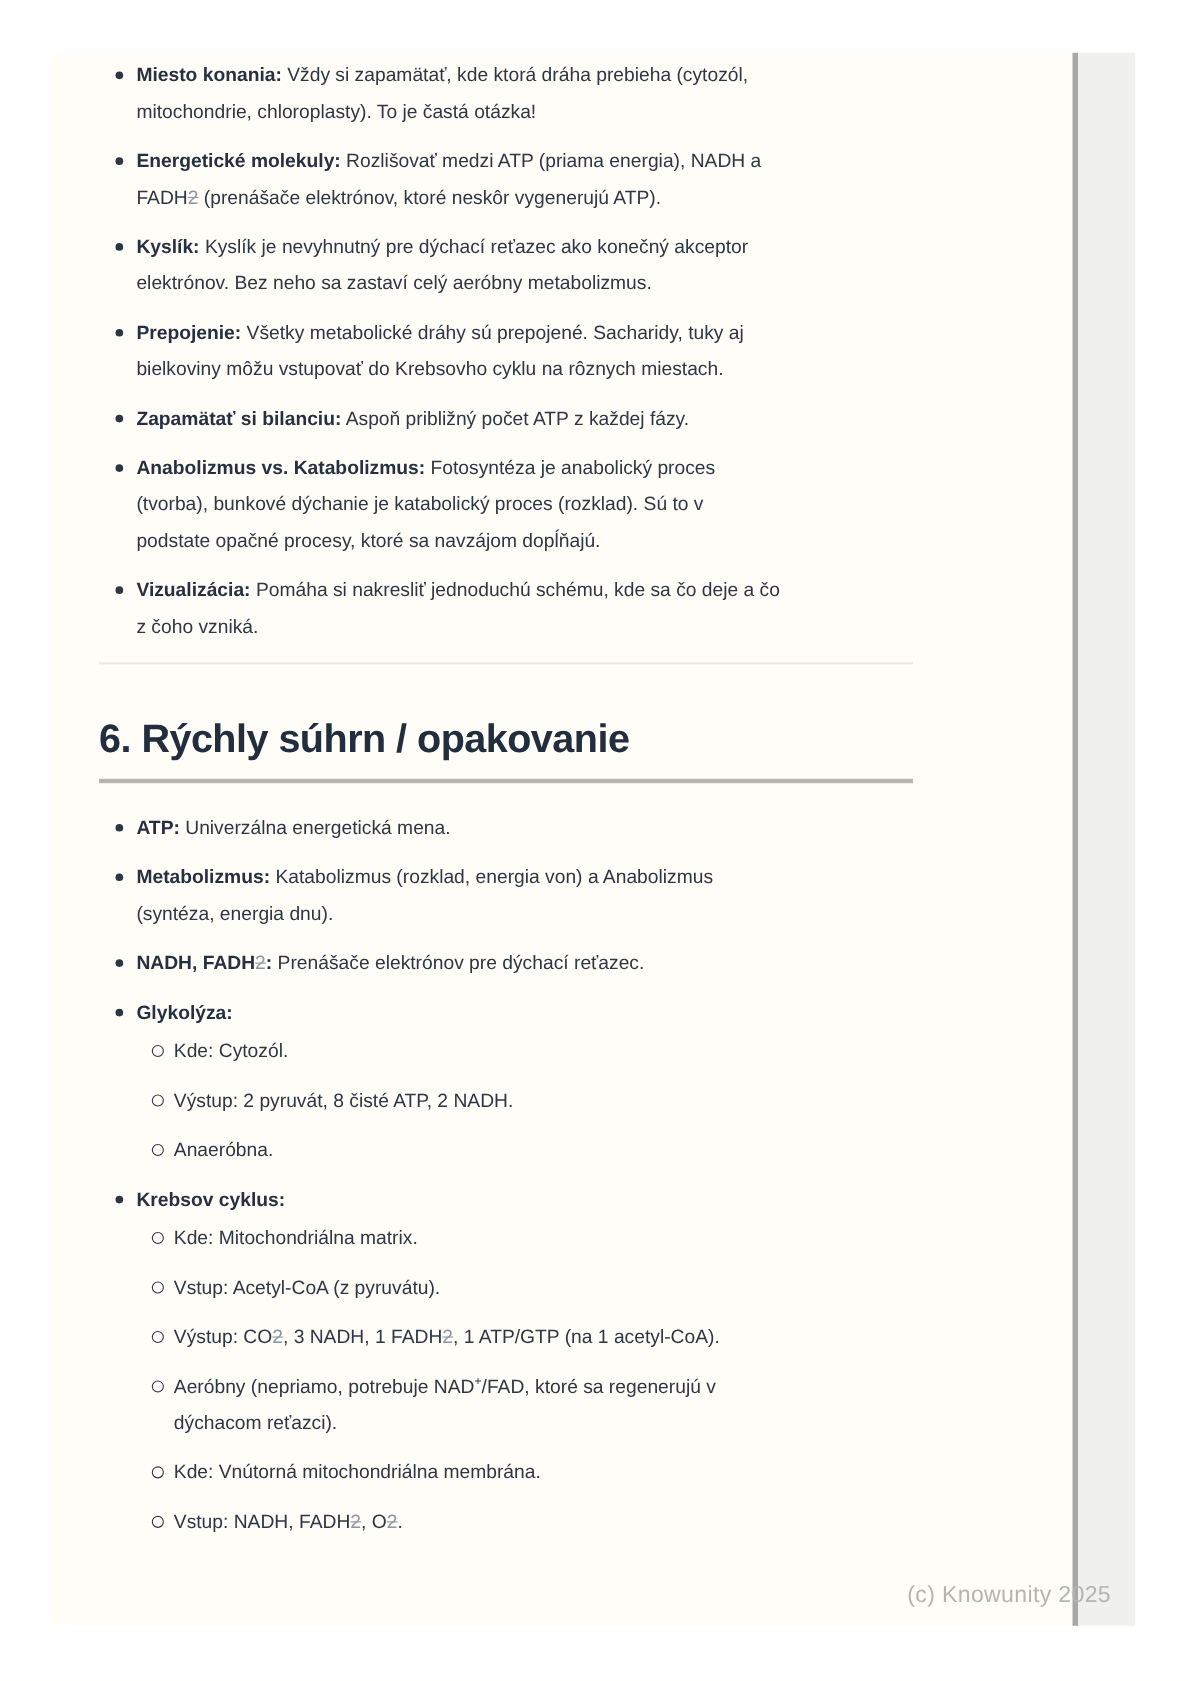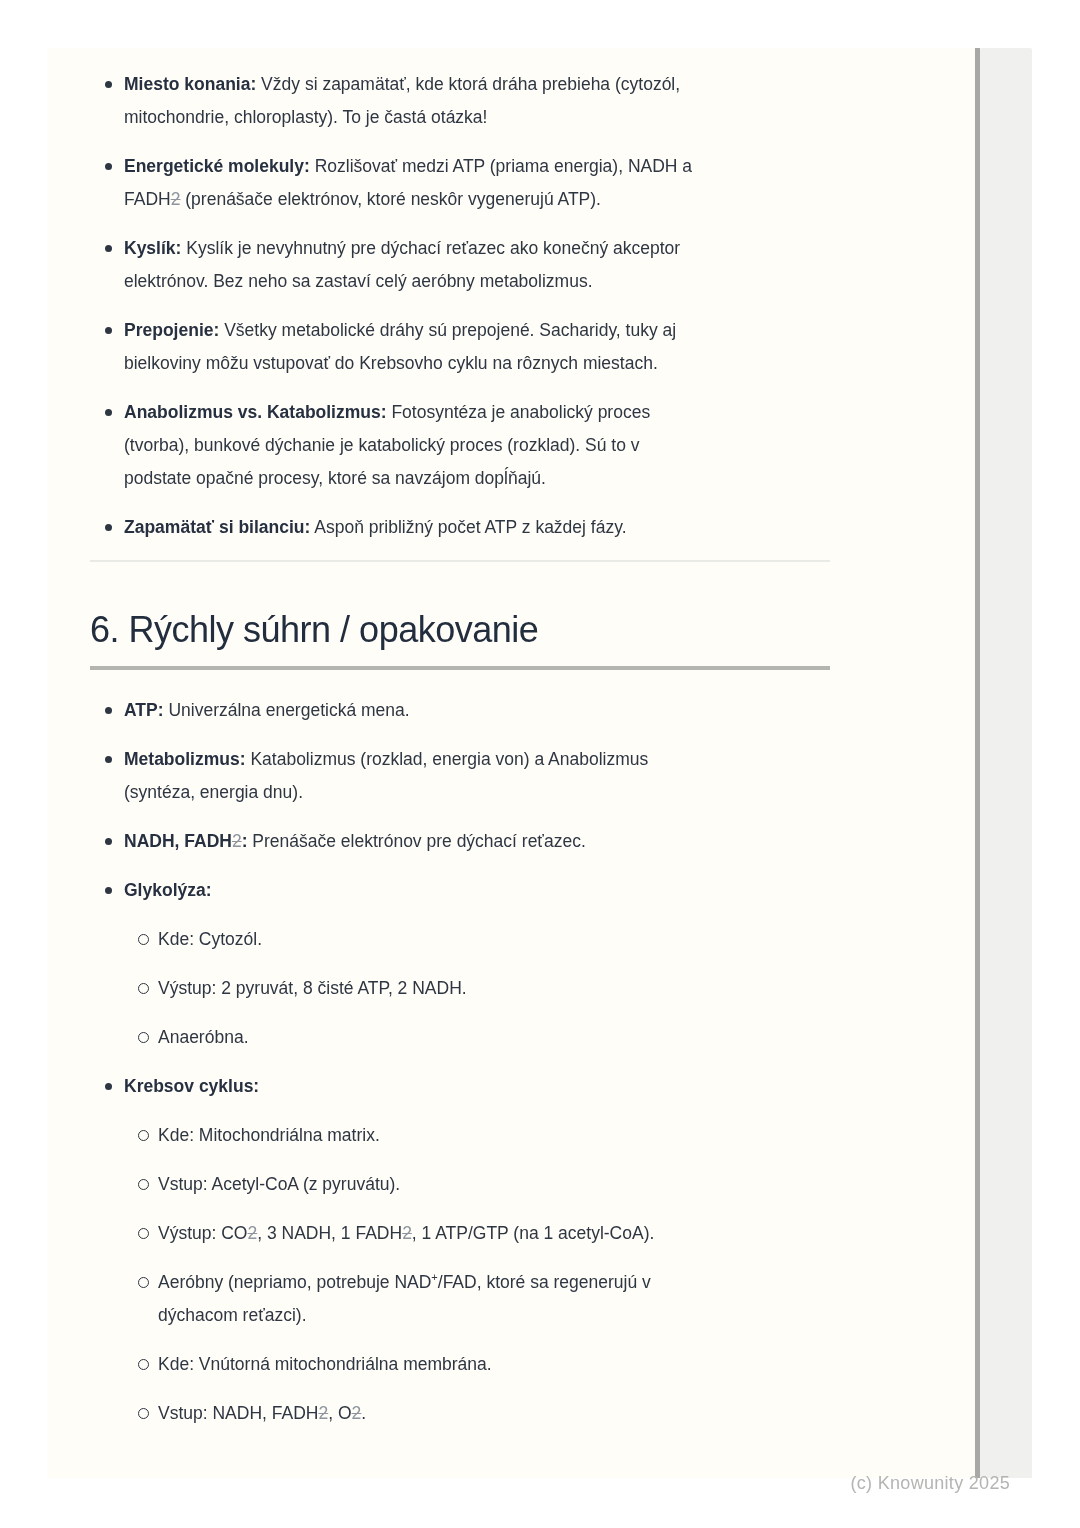--- a/index.html
+++ b/index.html
@@ -41,21 +41,21 @@
     width:745px;
     color:var(--body-text,#2e3642);
     font-size:17.5px;
     line-height:33px;
   }
 
   ul { list-style:none; }
 
   .li1 { margin-bottom:12px; }
   .li2 { margin-bottom:12px; }
-  .row { display:flex; align-items:flex-start;margin-top:16px; }
+  .row { display:flex; align-items:flex-start; }
 
   .txt { flex:1; white-space:pre-wrap; }
 
   .m1 {
     flex:none;
     width:7px; height:7px;
     border-radius:50%;
     background:var(--body-text,#2e3642);
     margin:13px 12px 0 15px;
   }
@@ -75,36 +75,36 @@
 
   .divider {
     width:740px; height:2px;
     background:var(--divider-thin,#e9e9e5);
     margin-top:16px;
   }
   .section-heading {
     margin-top:44px;
     font-size:36px;
     line-height:48px;
-    font-weight:400;
+    font-weight:700;
     letter-spacing:-0.5px;
     color:var(--heading-text,#222d3e);
   }
   .heading-rule {
     width:740px; height:4px;
     background:var(--divider-thick,#b4b4b1);
     margin-top:12px;
   }
   .summary-list { margin-top:24px; }
 
   .watermark {
     position:absolute;
-    top:1473px;
+    top:1438px;
     right:70px;
-    font-size:18px;
+    font-size:21px;
     letter-spacing:0.3px;
     color:var(--watermark-text,#b4b4b1);
     z-index:3;
     white-space:nowrap;
   }
 </style>
 </head>
 <body>
 
 <div class="viewer">
@@ -137,29 +137,36 @@
         <li class="li1">
           <div class="row">
             <span class="marker m1"></span>
             <div class="txt"><span class="sg-b">Prepojenie:</span><span> Všetky metabolické dráhy sú prepojené. Sacharidy, tuky aj
 bielkoviny môžu vstupovať do Krebsovho cyklu na rôznych miestach.</span></div>
           </div>
         </li>
         <li class="li1">
           <div class="row">
             <span class="marker m1"></span>
+            <div class="txt"><span class="sg-b">Zapamätať si bilanciu:</span><span> Aspoň približný počet ATP z každej fázy.</span></div>
+          </div>
+        </li>
+        <li class="li1">
+          <div class="row">
+            <span class="marker m1"></span>
             <div class="txt"><span class="sg-b">Anabolizmus vs. Katabolizmus:</span><span> Fotosyntéza je anabolický proces
 (tvorba), bunkové dýchanie je katabolický proces (rozklad). Sú to v
 podstate opačné procesy, ktoré sa navzájom dopĺňajú.</span></div>
           </div>
         </li>
         <li class="li1">
           <div class="row">
             <span class="marker m1"></span>
-            <div class="txt"><span class="sg-b">Zapamätať si bilanciu:</span><span> Aspoň približný počet ATP z každej fázy.</span></div>
+            <div class="txt"><span class="sg-b">Vizualizácia:</span><span> Pomáha si nakresliť jednoduchú schému, kde sa čo deje a čo
+z čoho vzniká.</span></div>
           </div>
         </li>
       </ul>
 
     <div class="divider"></div>
 
     <h1 class="section-heading">6. Rýchly súhrn / opakovanie</h1>
     <div class="heading-rule"></div>
 
     <ul class="summary-list">

